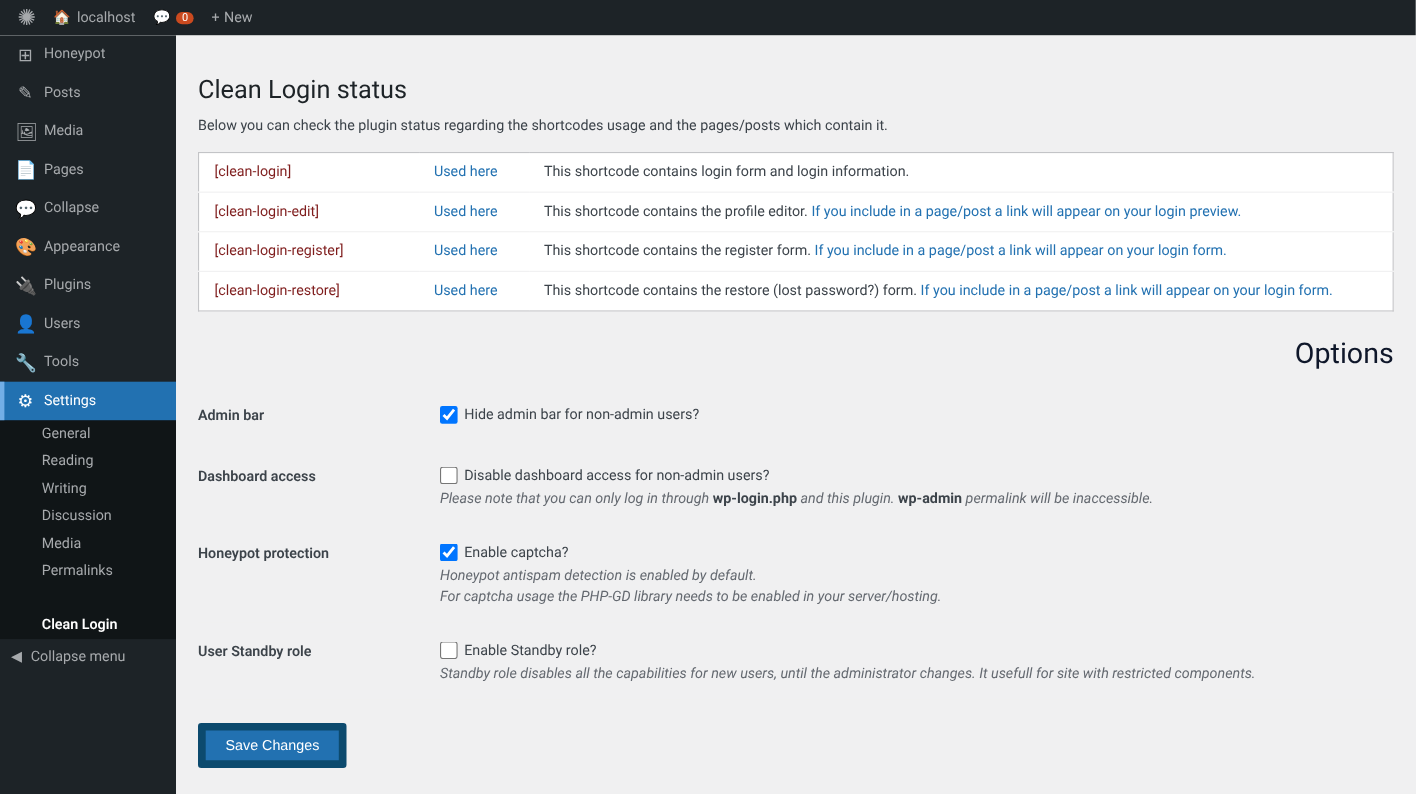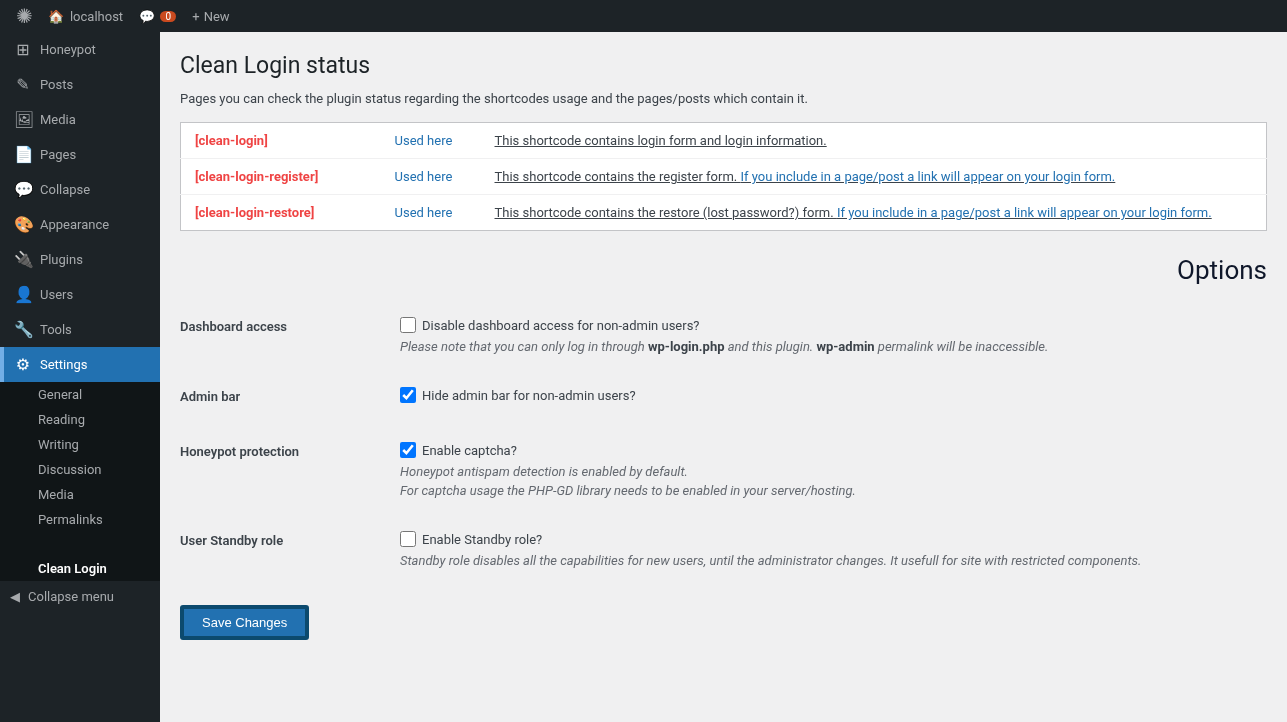--- a/index.html
+++ b/index.html
@@ -87,20 +87,21 @@
       gap: 8px;
       margin-top: auto;
     }
 
     
     #wpbody-content {
       flex: 1;
       overflow-y: auto;
       padding: 20px;
       background: #f0f0f1;
+      margin-top: 16px;
     }
     .wrap { max-width: 1100px; }
 
     h1.page-title {
       font-size: 23px;
       font-weight: 400;
       color: #1d2327;
       margin-bottom: 12px;
     }
     .description {
@@ -119,23 +120,23 @@
     }
     .shortcodes-table tr {
       border-bottom: 1px solid #f0f0f1;
     }
     .shortcodes-table tr:last-child { border-bottom: none; }
     .shortcodes-table td {
       padding: 10px 14px;
       vertical-align: top;
       font-size: 13px;
     }
-    .shortcode-name { color: #ef4444; font-weight: 700; width: 200px; }
+    .shortcode-name { color: #7f1d1d; font-weight: 400; width: 200px; }
     .shortcode-used { color: #2271b1; width: 100px; }
-    .shortcode-desc { color: #3c434a; text-decoration: underline; }
+    .shortcode-desc { color: #3c434a; }
     .shortcode-desc .highlight { color: #2271b1; }
 
     
     h2.options-title {
       font-size: 26px;
       font-weight: 400;
       color: #0f172a;
       margin-bottom: 16px;
       text-align: right;
     }
@@ -181,21 +182,21 @@
     }
     .option-note strong { font-style: normal; font-weight: 700; color: #3c434a; }
 
     
     .save-section {
       padding: 20px 0;
     }
     .button-primary {
       background: #2271b1;
       color: #fff;
-      border: 4px solid #0c4a6e;
+      border: 7px solid #0c4a6e;
       padding: 6px 18px;
       font-size: 13px;
       cursor: pointer;
       border-radius: 3px;
       font-weight: 500;
     }
     .settings-active-arrow {
       position: relative;
     }
     .settings-active-arrow::after {
@@ -283,33 +284,40 @@
     </div>
     <div class="collapse-menu">
       <span>◀</span>
       <span>Collapse menu</span>
     </div>
   </div>
 
   <div id="wpbody-content">
     <div class="wrap">
       <h1 class="page-title">Clean Login status</h1>
-      <p class="description">Pages you can check the plugin status regarding the shortcodes usage and the pages/posts which contain it.</p>
+      <p class="description">Below you can check the plugin status regarding the shortcodes usage and the pages/posts which contain it.</p>
 
       <table class="shortcodes-table">
         <tbody>
 
           <tr>
             <td class="shortcode-name">[clean-login]</td>
             <td class="shortcode-used">Used here</td>
             <td class="shortcode-desc">
               <span>This shortcode contains login form and login information.</span>
             </td>
           </tr>
 
+          <tr>
+            <td class="shortcode-name">[clean-login-edit]</td>
+            <td class="shortcode-used">Used here</td>
+            <td class="shortcode-desc">
+              This shortcode contains the profile editor. <span class="highlight">If you include in a page/post a link will appear on your login preview.</span>
+            </td>
+          </tr>
 
           <tr>
             <td class="shortcode-name">[clean-login-register]</td>
             <td class="shortcode-used">Used here</td>
             <td class="shortcode-desc">
               This shortcode contains the register form. <span class="highlight">If you include in a page/post a link will appear on your login form.</span>
             </td>
           </tr>
 
           <tr>
@@ -318,45 +326,45 @@
             <td class="shortcode-desc">
               This shortcode contains the restore (lost password?) form. <span class="highlight">If you include in a page/post a link will appear on your login form.</span>
             </td>
           </tr>
         </tbody>
       </table>
 
       <h2 class="options-title">Options</h2>
 
       <div class="options-table">
+
+        <div class="option-row">
+          <div class="option-label">Admin bar</div>
+          <div class="option-content">
+            <label>
+              <input type="checkbox" checked="" style="">
+              <span>Hide admin bar for non-admin users?</span>
+            </label>
+          </div>
+        </div>
 
         <div class="option-row">
           <div class="option-label">Dashboard access</div>
           <div class="option-content">
             <label>
               <input type="checkbox" style="">
               <span>Disable dashboard access for non-admin users?</span>
             </label>
             <p class="option-note">
               Please note that you can only log in through <strong>wp-login.php</strong> and this plugin. <strong>wp-admin</strong> permalink will be inaccessible.
             </p>
           </div>
         </div>
 
         <div class="option-row">
-          <div class="option-label">Admin bar</div>
-          <div class="option-content">
-            <label>
-              <input type="checkbox" checked="" style="">
-              <span>Hide admin bar for non-admin users?</span>
-            </label>
-          </div>
-        </div>
-
-        <div class="option-row">
           <div class="option-label">Honeypot protection</div>
           <div class="option-content">
             <label>
               <input type="checkbox" checked="" style="">
               <span>Enable captcha?</span>
             </label>
             <p class="option-note">Honeypot antispam detection is enabled by default.</p>
             <p class="option-note">For captcha usage the PHP-GD library needs to be enabled in your server/hosting.</p>
           </div>
         </div>

